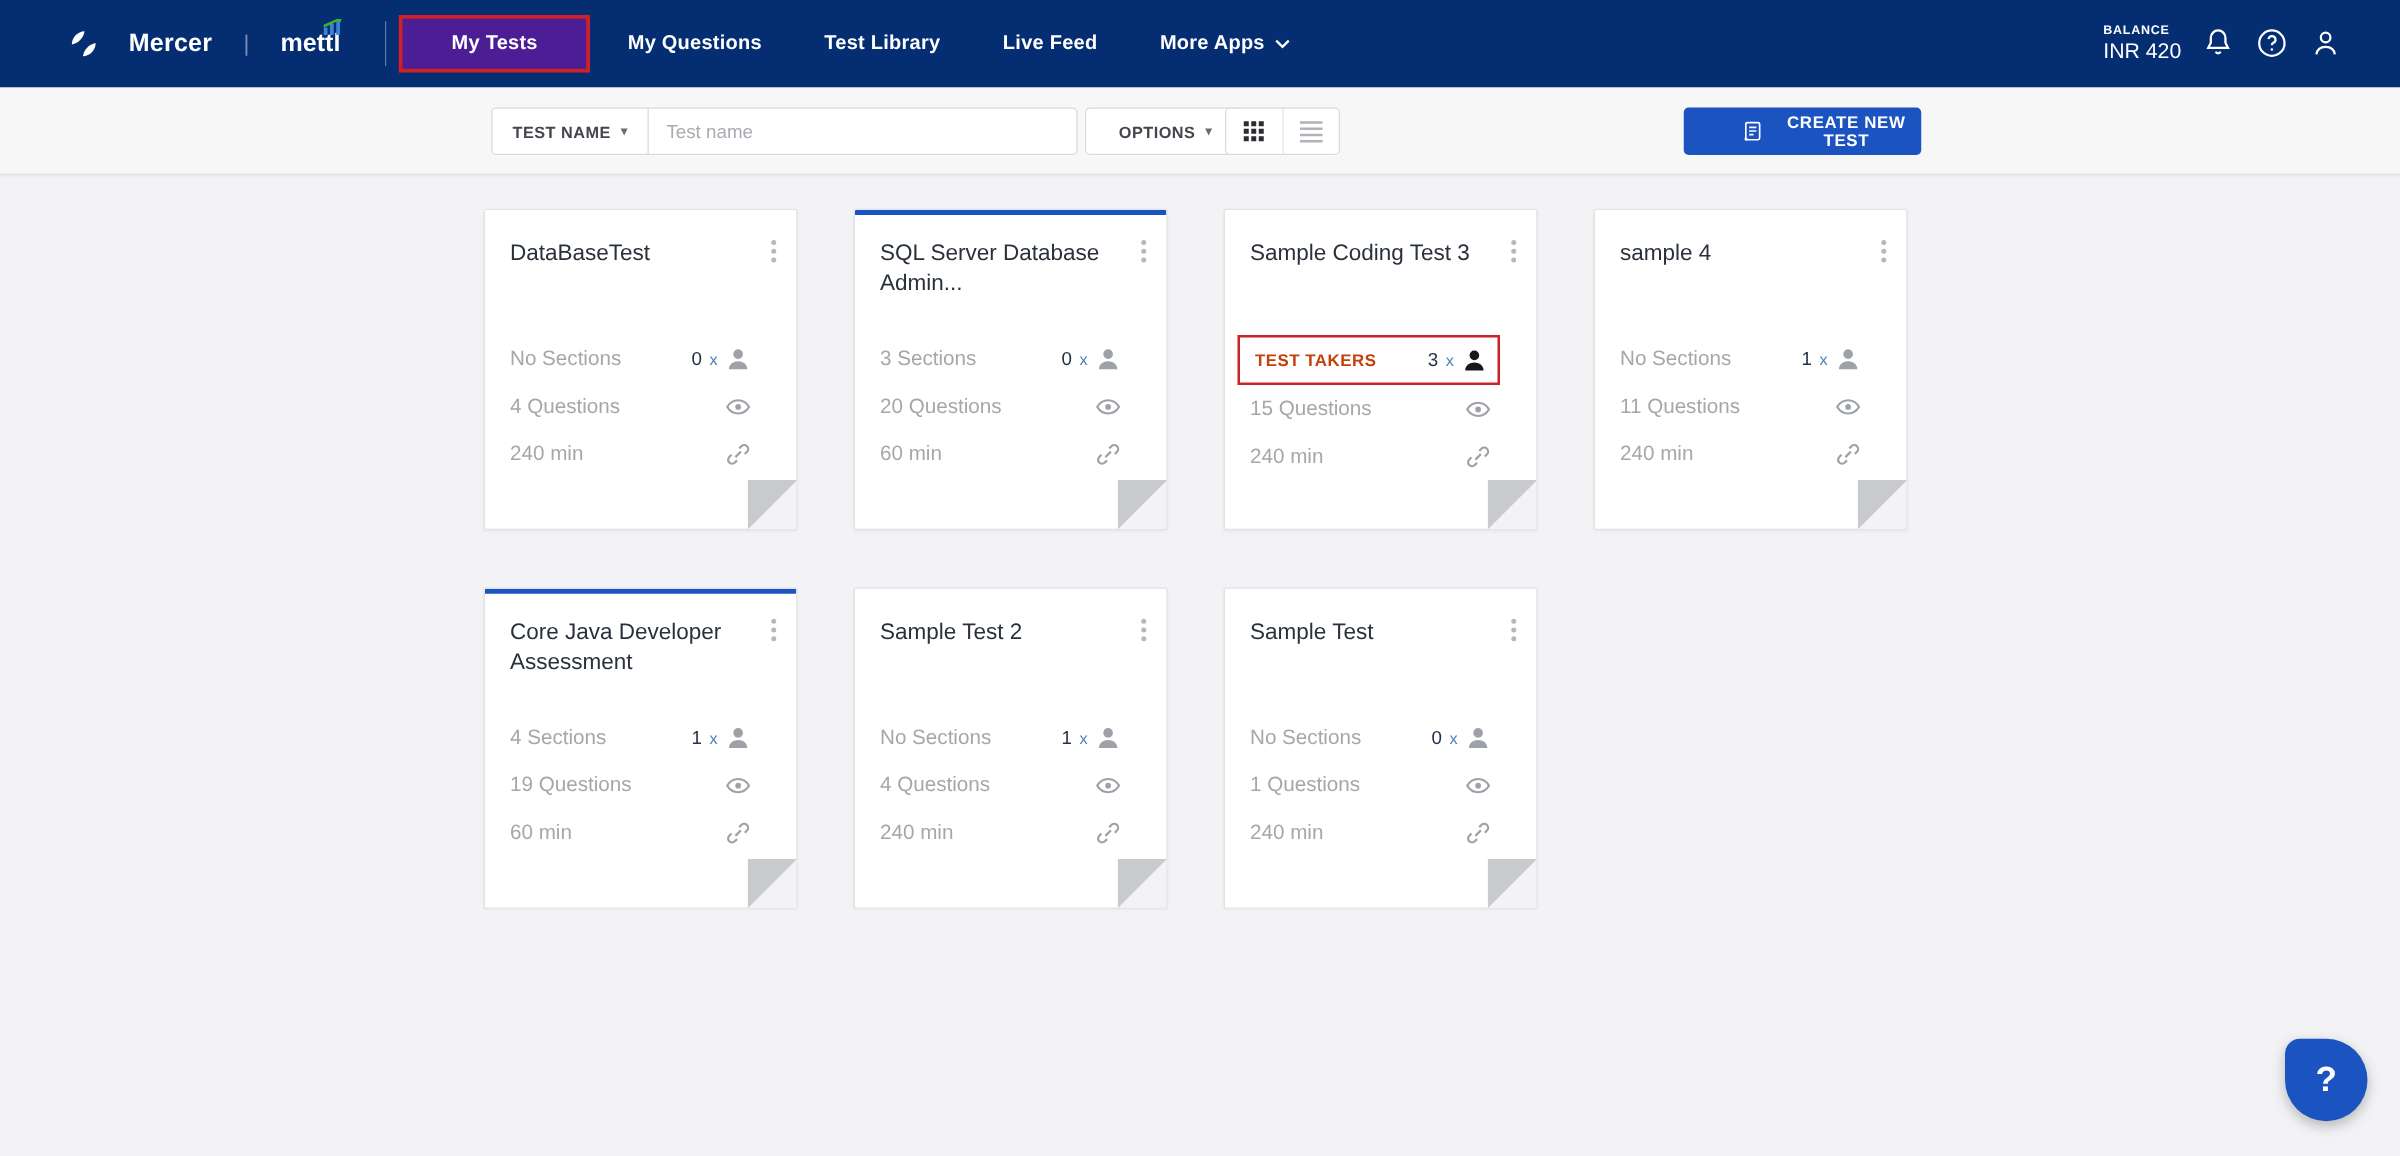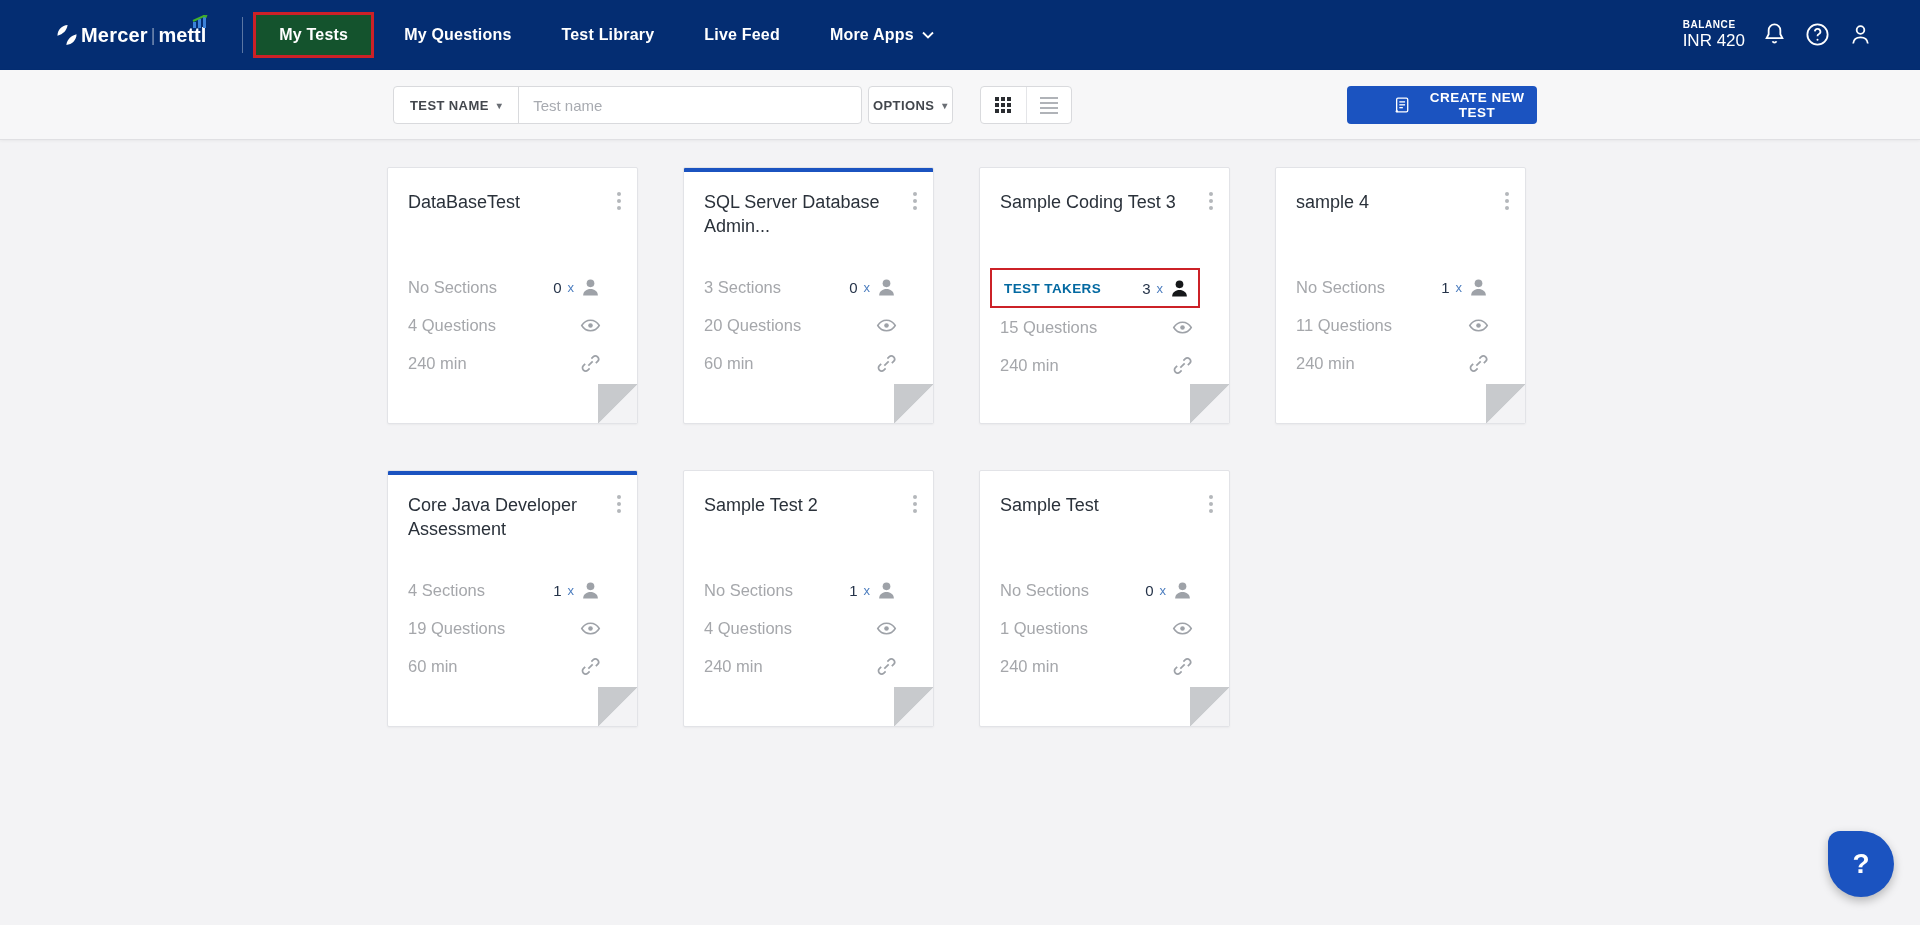--- a/index.html
+++ b/index.html
@@ -2,51 +2,51 @@
 <html><head>
 <meta charset="utf-8">
 <style>
   * { margin:0; padding:0; box-sizing:border-box; }
   html,body { width:1920px; height:925px; overflow:hidden; }
   body { font-family:"Liberation Sans", sans-serif; background:#f3f3f5; position:relative; }
 
   
   .navbar { position:absolute; top:0; left:0; width:1920px; height:70px;
     background:#042d72; display:flex; align-items:center; color:#fff; }
-  .brand { display:flex; align-items:center; gap:1px; margin-left:54px;text-align:center; }
+  .brand { display:flex; align-items:center; gap:23px; margin-left:54px;text-align:center; }
   .brand-mark { width:26px; height:26px; }
   .brand-mercer { font-size:20px; font-weight:600; letter-spacing:.2px; }
   .brand-sep { color:rgba(255,255,255,.45); font-weight:300; font-size:18px; margin:0 2px; }
   .brand-mettl { font-size:20px; font-weight:700; position:relative; }
   .mettl-chart { position:absolute; top:-9px; right:-2px; }
   .nav-divider { width:1px; height:36px; background:rgba(255,255,255,.35); margin:0 10px 0 36px; }
   .nav-items { display:flex; align-items:center; gap:10px; }
   .nav-item { padding:12px 20px; font-size:16px; font-weight:600; letter-spacing:.2px;
     cursor:pointer; display:flex; align-items:center; gap:8px; white-space:nowrap; }
-  .nav-item.selected { background:#14532d; border:3px solid #cc2127; padding:11px 23px; }
+  .nav-item.selected { background:#4c1d95; border:3px solid #cc2127; padding:11px 39px; }
   .nav-right { margin-left:auto; margin-right:46px; display:flex; align-items:center; gap:16px; }
   .balance { text-align:left; line-height:1.15; }
   .balance-label { font-size:10px; font-weight:700; letter-spacing:.6px; }
   .balance-value { font-size:17px; font-weight:400; }
   .nav-icon { width:27px; height:27px; color:#fff; cursor:pointer; display:block; }
 
   
   .toolbar { position:absolute; top:70px; left:0; width:1920px; height:70px;
     background:#f7f7f8; border-bottom:1px solid #e0e0e3;
     box-shadow:0 1px 3px rgba(0,0,0,.05); }
   .filter-group { position:absolute; left:393px; top:16px; height:38px; width:469px;
     background:#fff; border:1px solid #d9dadd; border-radius:4px; display:flex; align-items:stretch; }
   .filter-cell { display:flex; align-items:center; gap:8px; padding:0 16px;
     border-right:1px solid #d9dadd; font-size:13px; font-weight:600; color:#43474d;
     letter-spacing:.4px; cursor:pointer; white-space:nowrap; }
   .caret { font-size:10px; color:#6a6e74; }
   .filter-input { flex:1; border:none; outline:none; padding:0 14px; font-size:15px;
     color:#3a3e44; font-family:"Liberation Sans", sans-serif; background:transparent; }
   .filter-input::placeholder { color:#a8abb1; }
-  .options-btn { position:absolute; left:868px; top:16px; height:38px; padding:0 4px;
+  .options-btn { position:absolute; left:868px; top:16px; height:38px; padding:0 26px;
     background:#fff; border:1px solid #d9dadd; border-radius:4px; display:flex;
     align-items:center; gap:8px; font-size:13px; font-weight:600; color:#43474d;
     letter-spacing:.4px; cursor:pointer; }
   .view-toggle { position:absolute; left:980px; top:16px; height:38px; width:92px;
     background:#fff; border:1px solid #d9dadd; border-radius:4px; display:flex; }
   .view-cell { flex:1; display:flex; align-items:center; justify-content:center; cursor:pointer; }
   .view-cell + .view-cell { border-left:1px solid #e4e5e8; }
   .grid-icon { display:grid; grid-template-columns:repeat(3,4px); grid-gap:2px; }
   .grid-icon i { width:4px; height:4px; background:#2a2d31; }
   .list-icon { display:flex; flex-direction:column; gap:3px; }
@@ -70,21 +70,21 @@
     flex-direction:column; gap:3px; cursor:pointer; padding:2px; }
   .kebab-icon i { width:4px; height:4px; border-radius:50%; background:#b4b7bb; }
   .card-stats { position:absolute; top:100px; left:20px; right:36px; }
   .stat-row { height:38px; display:flex; align-items:center; }
   .stat-label { font-size:16.5px; color:#a5a7ab; }
   .stat-right { margin-left:auto; display:flex; align-items:center; gap:6px; }
   .takers-count { font-size:15px; color:#253349; }
   .takers-x { font-size:13px; color:#4d7ebf; }
   .stat-icon { width:21px; height:21px; color:#9ea2a8; display:block; }
   .takers-label { display:none; font-size:13.5px; font-weight:600; letter-spacing:.4px;
-    color:#0369a1; }
+    color:#c2410c; }
   
   .card.highlighted .row-takers { border:2px solid #cc2127; margin:0 -7px 0 -10px;
     padding:0 8px 0 12px; height:40px; }
   .card.highlighted .takers-label { display:inline; }
   .card.highlighted .row-takers .stat-icon { color:#16181a; }
   
   .fold-cut, .fold-flap { position:absolute; right:-1px; bottom:-1px; width:40px; height:40px; }
   .fold-cut { background:#f3f3f5; clip-path:polygon(100% 0, 0 100%, 100% 100%); }
   .fold-flap { background:#c8cacd; clip-path:polygon(0 0, 100% 0, 0 100%); }
 

